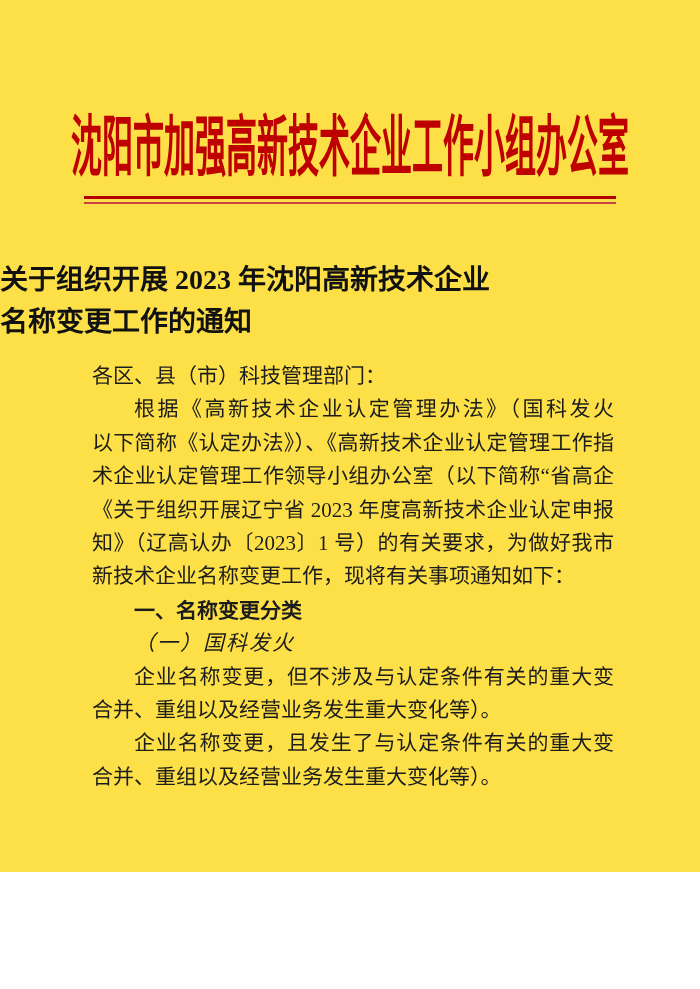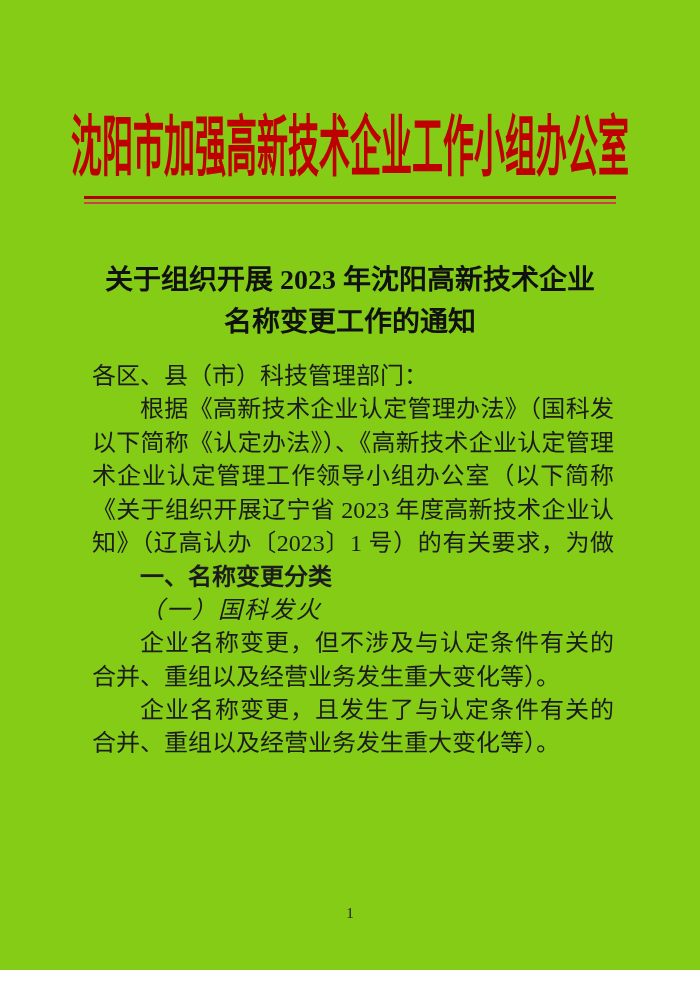--- a/index.html
+++ b/index.html
@@ -3,22 +3,22 @@
 <meta charset="utf-8">
 <style>
   html, body {
     margin: 0;
     padding: 0;
     background: #ffffff;
   }
   .page {
     position: relative;
     width: 700px;
-    height: 970px;
-    background: #84cc16;
+    height: 872px;
+    background: #fde047;
     overflow: hidden;
     font-family: "Liberation Serif", "DejaVu Serif", serif;
     color: #1c1c1c;
   }
 
   
   .masthead {
     position: absolute;
     top: 114px;
     left: 0;
@@ -46,35 +46,35 @@
     border-top: 3px solid #b40000;
     border-bottom: 2px solid #c64444;
   }
 
   
   .doc-title {
     position: absolute;
     top: 259px;
     left: 0;
     width: 100%;
-    text-align: center;
+    text-align: left;
     font-weight: bold;
     font-size: 28px;
     line-height: 42px;
     color: #111;
     font-family: "Liberation Serif", "DejaVu Serif", serif;
   }
 
   
   .body-block {
     position: absolute;
     top: 360px;
     left: 92px;
     width: 522px;
-    font-size: 24px;
+    font-size: 21px;
     color: #1c1c1c;
   }
   .line {
     height: 33.4px;
     line-height: 33.4px;
     overflow: hidden;
     white-space: nowrap;
   }
   .just {
     white-space: normal;
@@ -120,20 +120,21 @@
     <div>名称变更工作的通知</div>
   </div>
 
   <div class="body-block">
     <div class="line">各区、县（市）科技管理部门：</div>
     <div class="line just indent">根据《高新技术企业认定管理办法》（国科发火〔2018〕32 号，</div>
     <div class="line just">以下简称《认定办法》）、《高新技术企业认定管理工作指引》（国科</div>
     <div class="line just">术企业认定管理工作领导小组办公室（以下简称“省高企认定办”）</div>
     <div class="line just">《关于组织开展辽宁省 2023 年度高新技术企业认定申报工作的通</div>
     <div class="line just">知》（辽高认办〔2023〕1 号）的有关要求，为做好我市 2023 年高</div>
+    <div class="line">新技术企业名称变更工作，现将有关事项通知如下：</div>
     <div class="line indent heading-bold">一、名称变更分类</div>
     <div class="line indent heading-kai">（一）国科发火</div>
     <div class="line just indent">企业名称变更，但不涉及与认定条件有关的重大变化（如分立、</div>
     <div class="line">合并、重组以及经营业务发生重大变化等）。</div>
     <div class="line just indent">企业名称变更，且发生了与认定条件有关的重大变化（如分立、</div>
     <div class="line">合并、重组以及经营业务发生重大变化等）。</div>
   </div>
 
   <div class="page-number">1</div>
 

